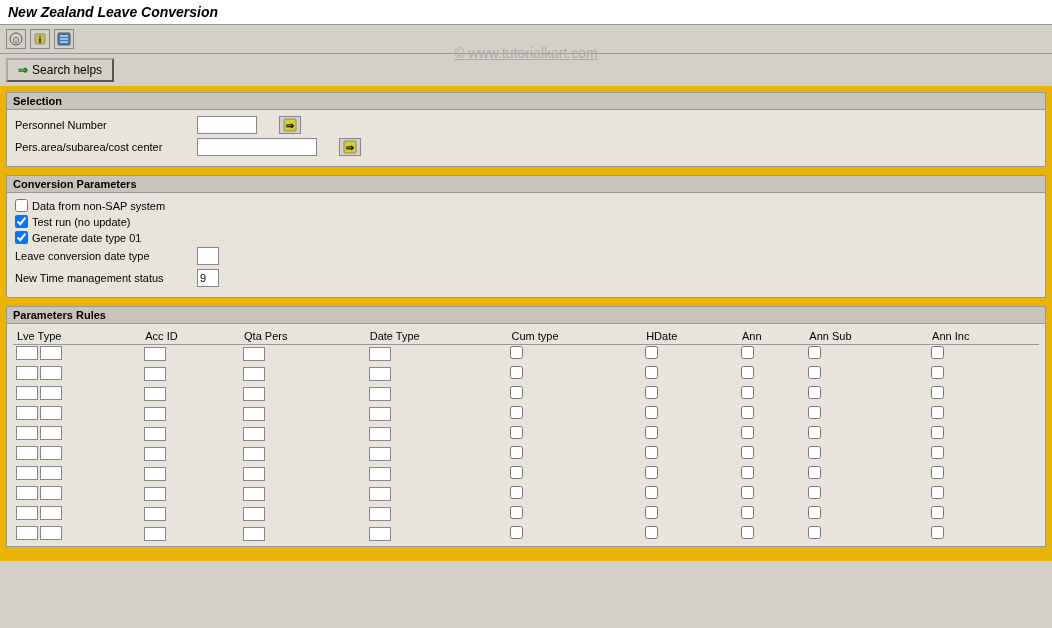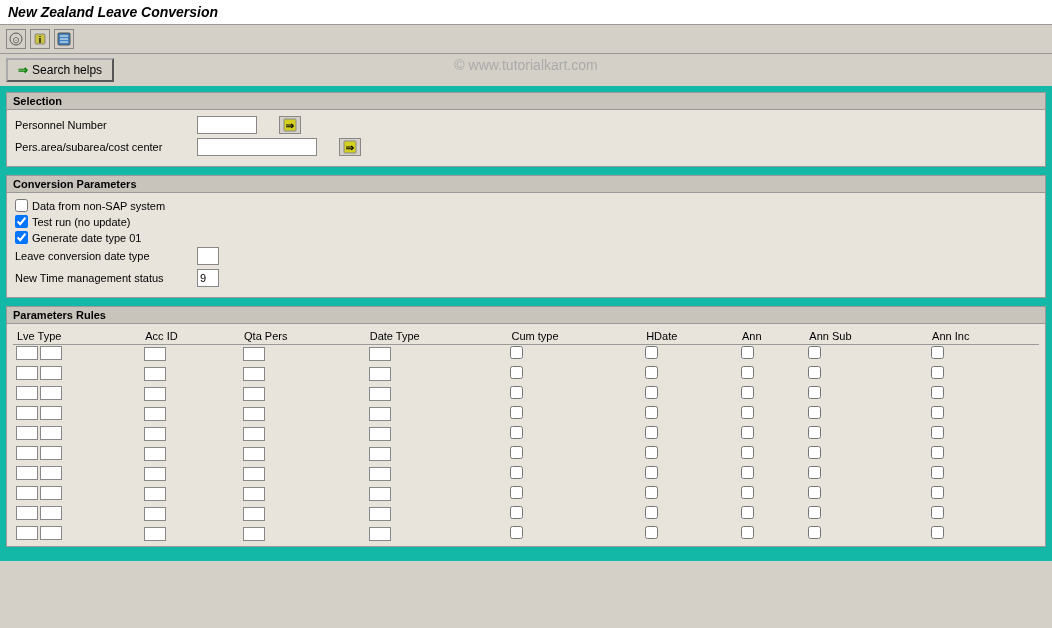--- a/index.html
+++ b/index.html
@@ -31,45 +31,46 @@
       background: #d4d0c8;
       border: 1px solid #888;
       display: flex;
       align-items: center;
       justify-content: center;
       cursor: pointer;
       font-size: 10px;
     }
     .watermark {
       position: absolute;
-      top: 32px;
+      top: 20px;
       left: 50%;
       transform: translateX(-50%);
       color: #aaa;
       font-size: 14px;
       pointer-events: none;
+      text-decoration: underline;
     }
     .tab-bar {
       background: #d4d0c8;
       padding: 4px 6px;
       display: flex;
       gap: 0;
     }
     .tab-btn {
       background: #d4d0c8;
       border: 1px solid #888;
       padding: 3px 10px;
       cursor: pointer;
       font-size: 12px;
       display: flex;
       align-items: center;
       gap: 4px;
     }
     .main-content {
-      background: #14b8a6;
+      background: #eab308;
       padding: 6px;
     }
     .section {
       background: #e8e4dc;
       border: 1px solid #999;
       margin-bottom: 8px;
     }
     .section-header {
       background: #c8c4bc;
       padding: 2px 6px;

